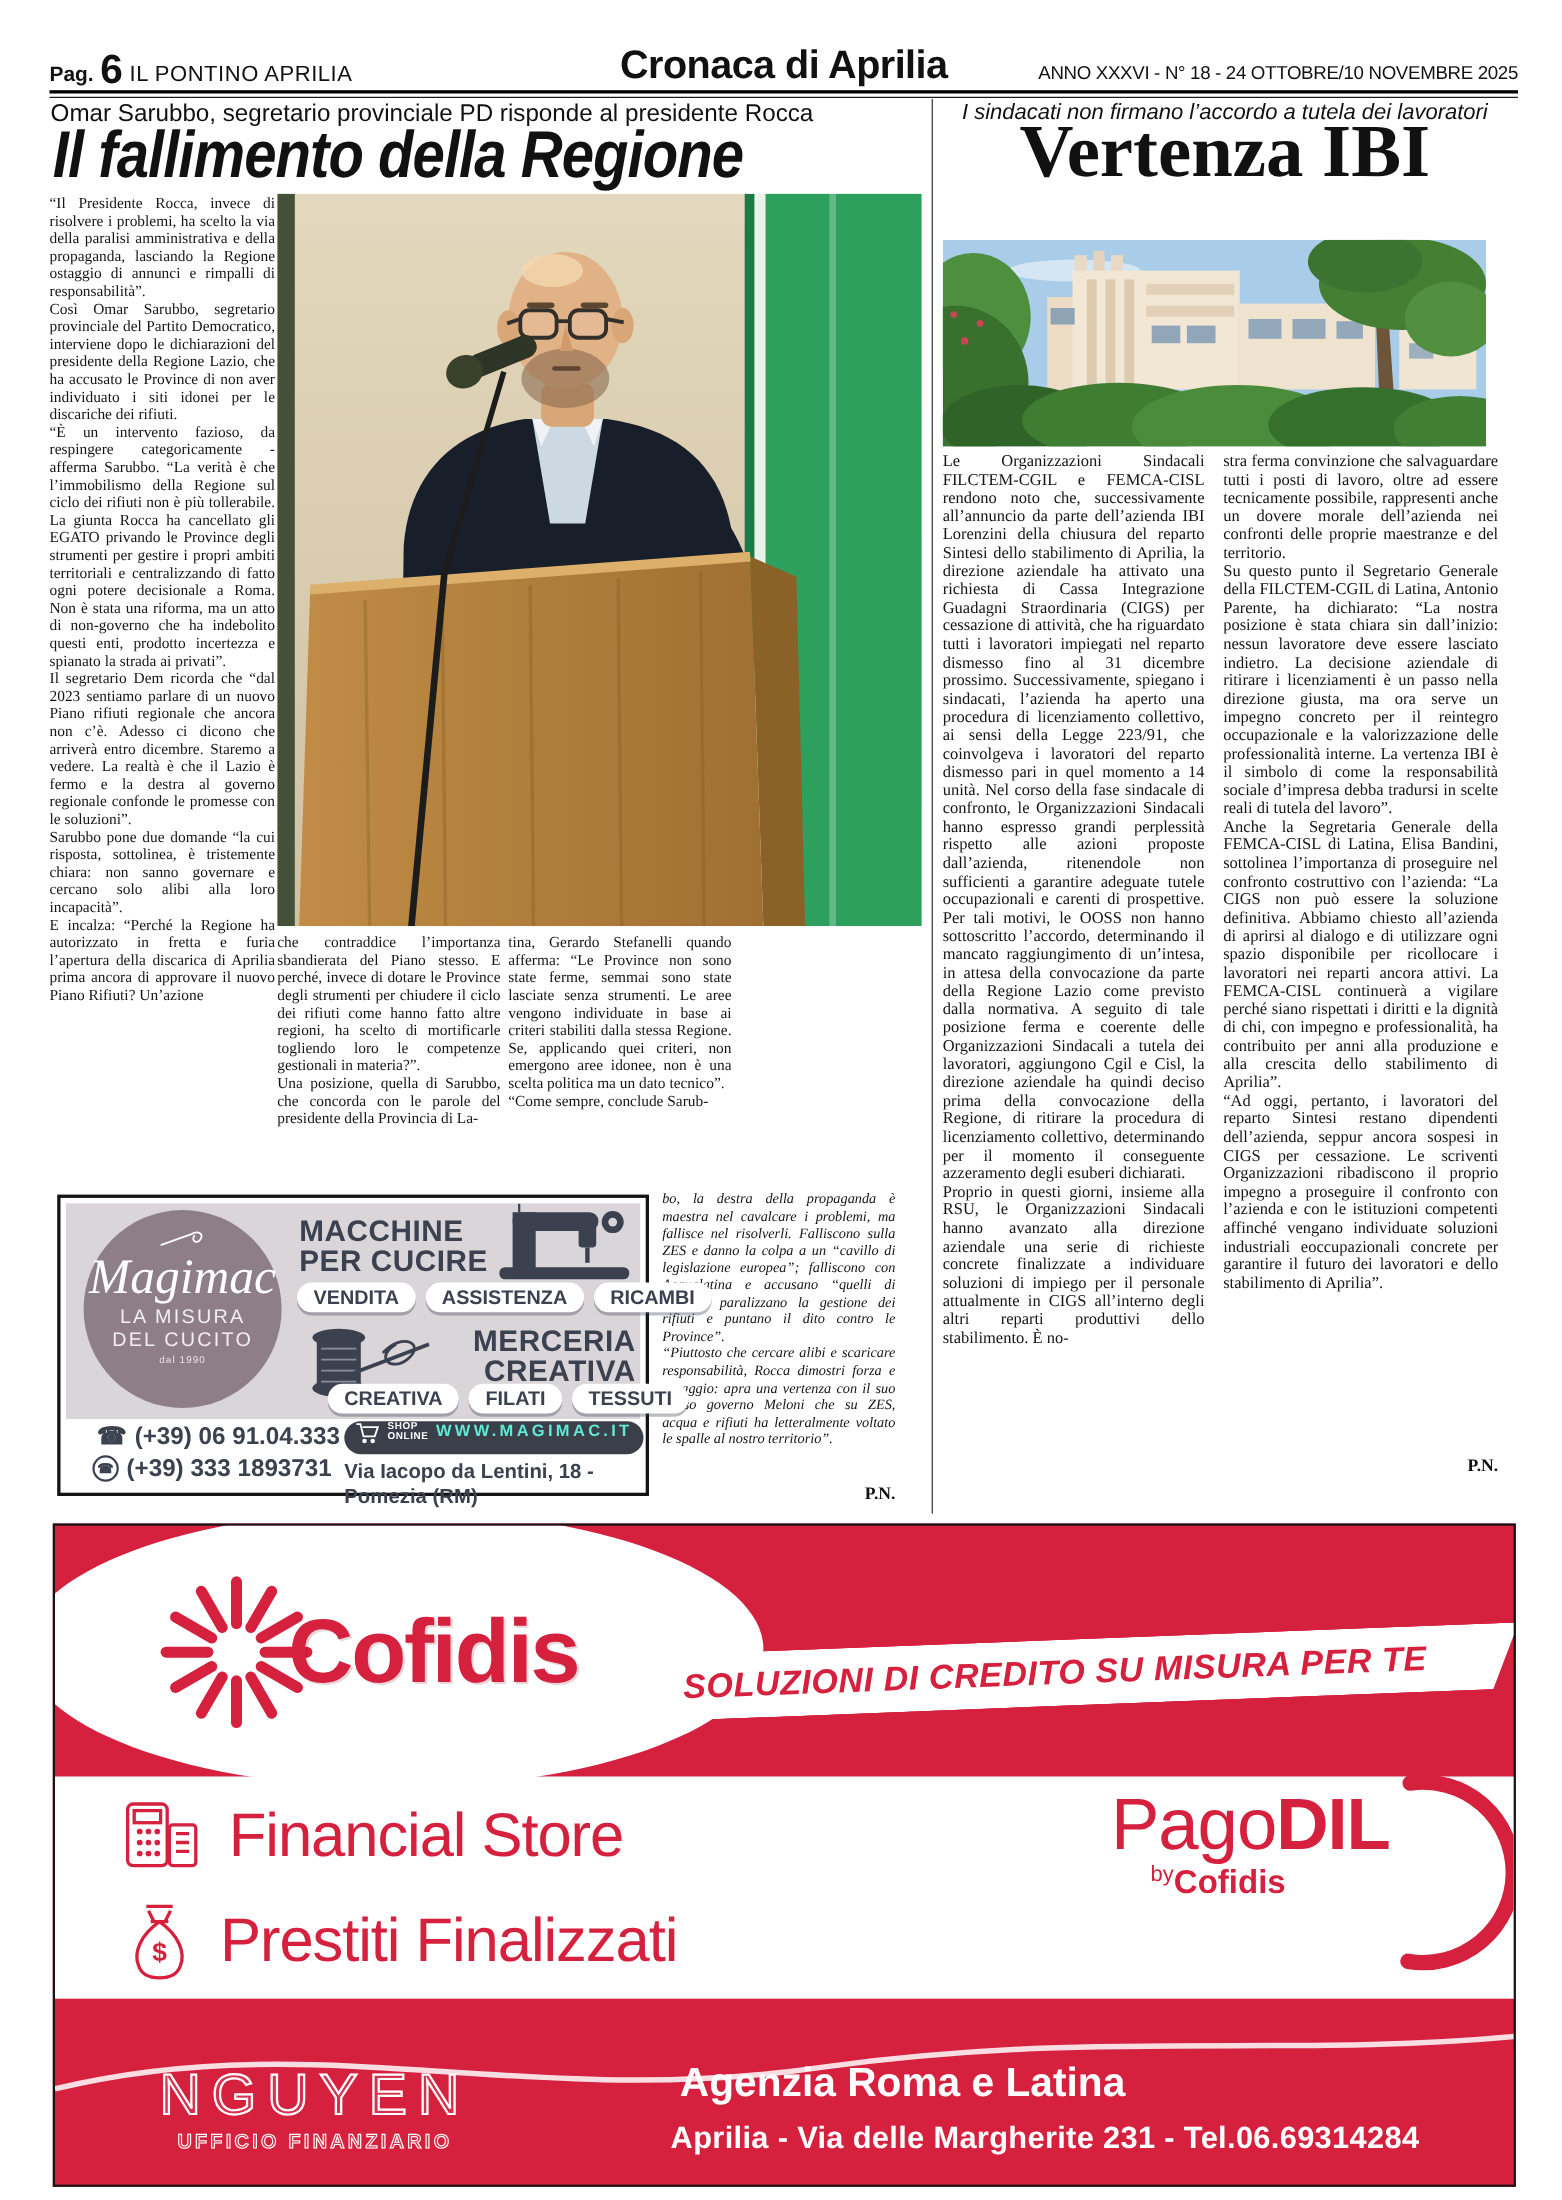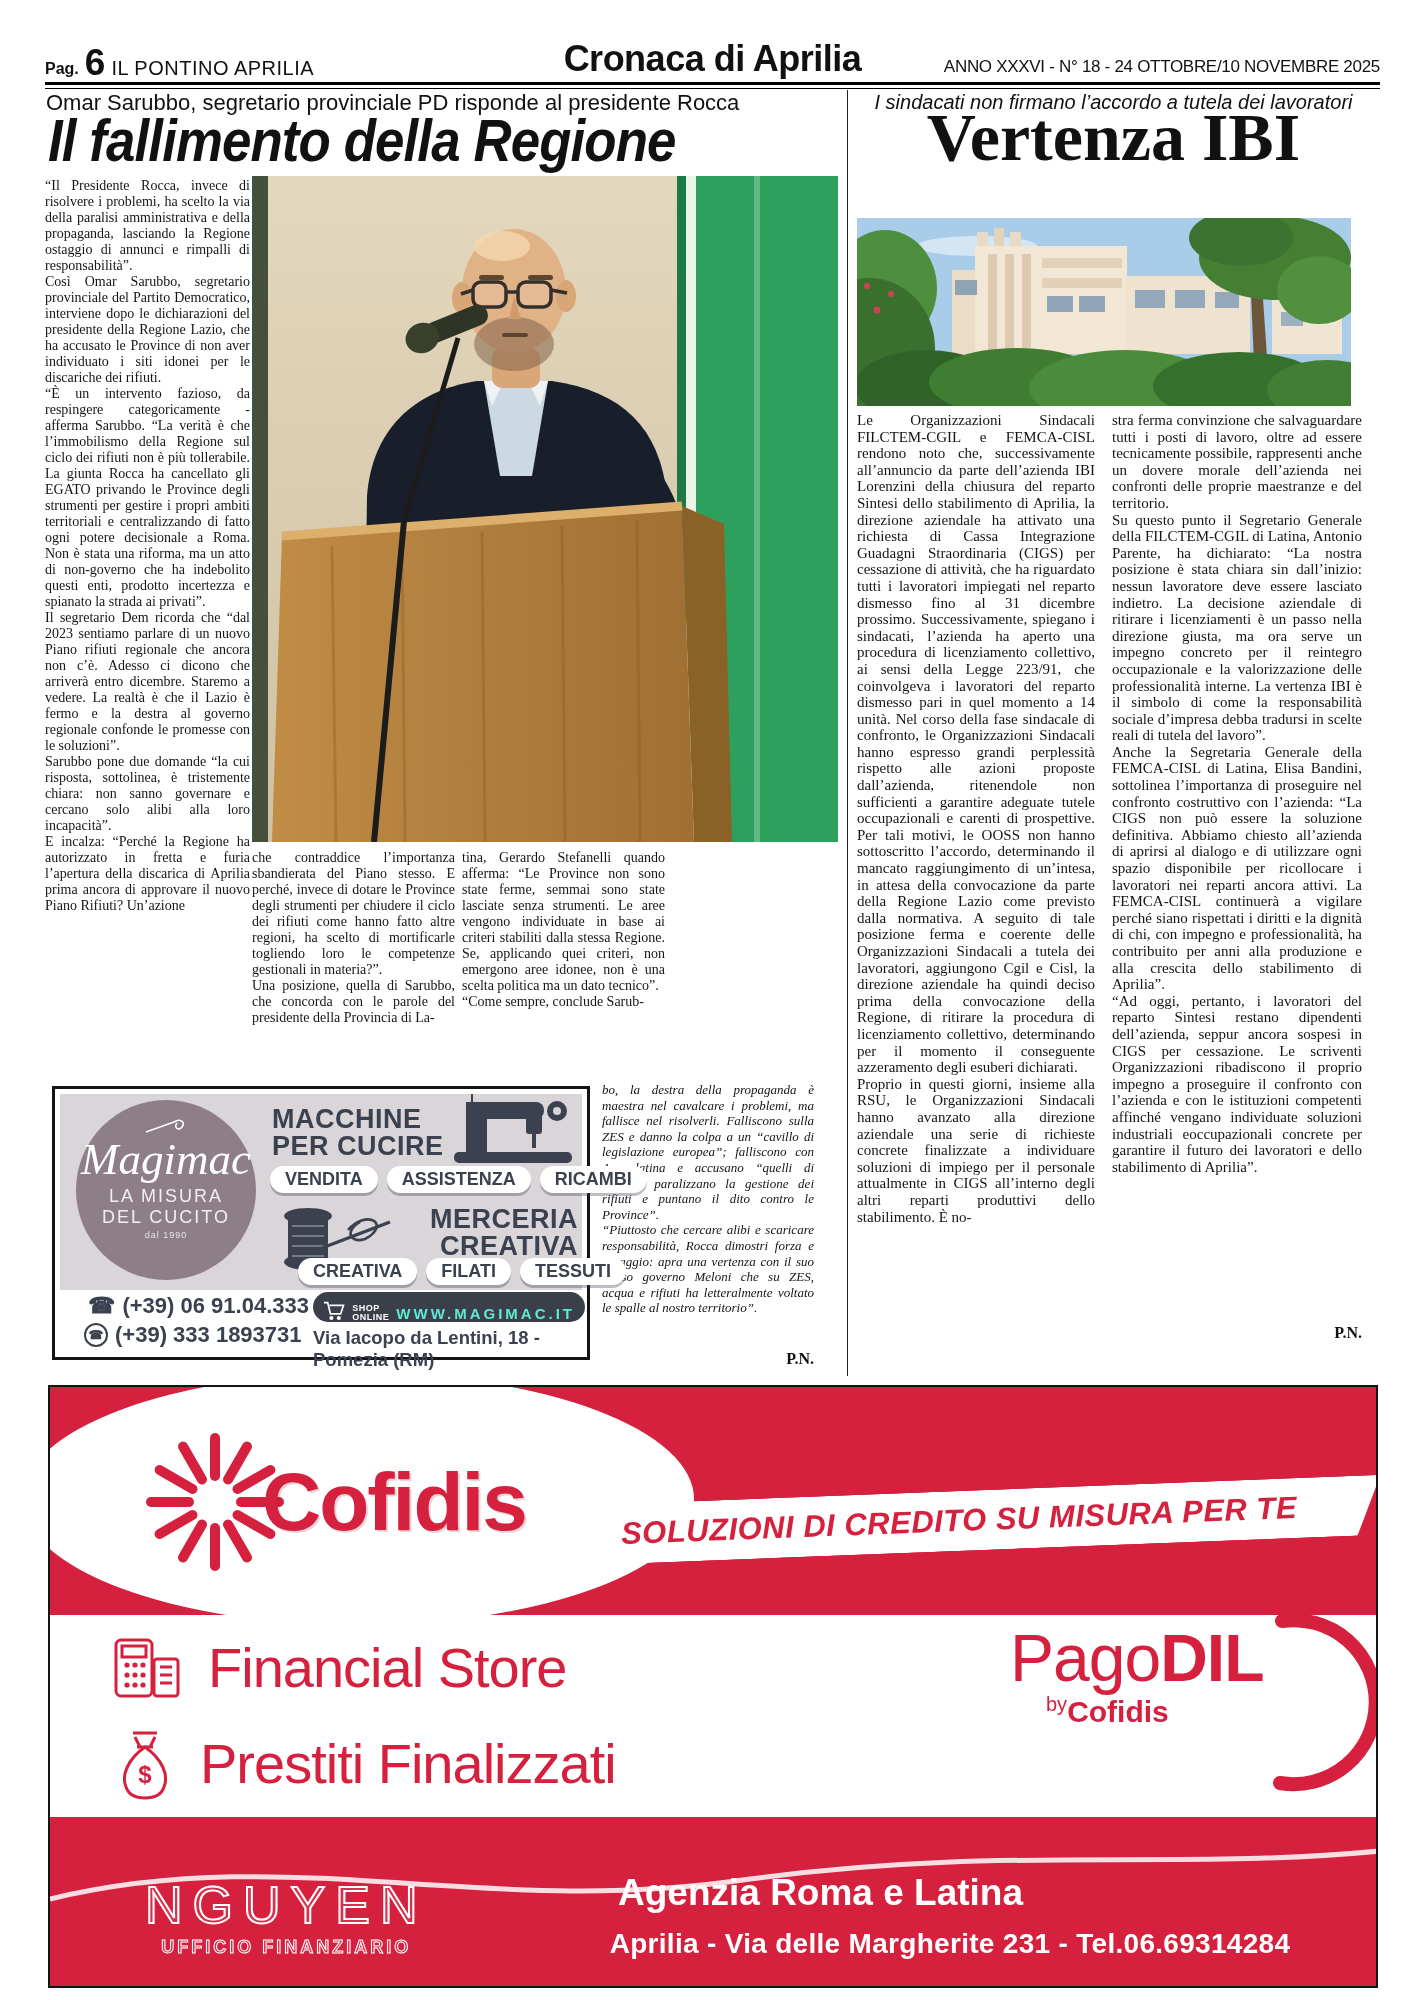--- a/index.html
+++ b/index.html
@@ -1,21 +1,21 @@
 <!DOCTYPE html>
 <html><head>
 <meta charset="utf-8">
 <style>
   html,body{margin:0;padding:0;background:#ffffff;}
   body{width:1420px;height:2000px;position:relative;font-family:"Liberation Sans",sans-serif;color:#111;overflow:hidden;}
   .abs{position:absolute;}
   
   .masthead{position:absolute;left:45px;top:40px;width:1335px;height:38px;}
   .mh-left{position:absolute;left:0;bottom:0;display:flex;align-items:flex-end;gap:6px;}
-  .pag-label{font-size:16px;font-weight:bold;line-height:19px;}
+  .pag-label{font-size:19px;font-weight:bold;line-height:19px;}
   .pag-num{font-size:37px;font-weight:bold;line-height:30px;}
   .paper-name{font-size:20px;line-height:20px;letter-spacing:.5px;}
   .section-title{position:absolute;left:50%;transform:translateX(-50%);bottom:-2px;font-size:36px;font-weight:bold;letter-spacing:-.5px;}
   .issue-info{position:absolute;right:0;bottom:1px;font-size:17px;letter-spacing:-.3px;}
   .head-rule{position:absolute;left:45px;top:82px;width:1335px;height:3px;border-top:3px solid #000;border-bottom:1px solid #000;}
   
   .l-kicker{position:absolute;left:46px;top:90px;width:795px;font-size:22px;}
   .r-kicker{position:absolute;left:856px;top:91px;width:515px;font-size:20px;font-style:italic;text-align:center;}
   .l-headline{position:absolute;left:48px;top:110px;width:900px;font-size:60px;line-height:62px;font-weight:bold;font-style:italic;transform:scaleX(.88);transform-origin:left;letter-spacing:-1px;}
   .r-headline{position:absolute;left:856px;top:102px;width:515px;text-align:center;font-family:"Liberation Serif",serif;font-size:68px;line-height:70px;font-weight:bold;}
@@ -45,21 +45,21 @@
   .mg-needle{margin-top:18px;}
   .mg-brand{font-family:"Liberation Serif",serif;font-style:italic;font-size:45px;line-height:42px;margin-top:0px;}
   .mg-tag{font-size:18px;letter-spacing:2px;line-height:21px;margin-top:6px;color:#f2eef2;}
   .mg-since{font-size:9px;letter-spacing:1px;margin-top:2px;color:#e8e2e8;}
   .mg-h{font-size:27px;line-height:27px;font-weight:bold;color:#3c4150;letter-spacing:.5px;}
   .mg-pills{position:absolute;display:flex;gap:9px;}
   .pill{background:#fff;border-radius:17px;padding:3px 15px;font-weight:bold;font-size:18px;color:#3c4150;box-shadow:0 3px 0 rgba(60,65,80,.35);white-space:nowrap;}
   .mg-bottom{position:absolute;left:5px;top:201px;width:522px;height:62px;background:#fff;}
   .mg-phone{position:absolute;font-size:22px;font-weight:bold;color:#3c4150;display:flex;align-items:center;gap:7px;}
   .wa-circle{display:inline-flex;width:20px;height:20px;border:2px solid #3c4150;border-radius:50%;align-items:center;justify-content:center;font-size:12px;line-height:12px;}
-  .mg-webpill{position:absolute;left:253px;top:2px;width:272px;height:30px;background:#3a3f4a;border-radius:16px;display:flex;align-items:flex-end;padding:0 10px;gap:7px;box-sizing:border-box;}
+  .mg-webpill{position:absolute;left:253px;top:2px;width:272px;height:30px;background:#3a3f4a;border-radius:16px;display:flex;align-items:flex-start;padding:0 10px;gap:7px;box-sizing:border-box;}
   .shop-stack{color:#fff;font-size:9px;line-height:9px;font-weight:bold;letter-spacing:.5px;}
   .mg-site{color:#5eead4;font-weight:bold;font-size:15px;letter-spacing:3px;}
   .mg-addr{position:absolute;left:253px;top:37px;font-size:18.5px;font-weight:bold;color:#3c4150;}
   
   .cofidis{position:absolute;left:48px;top:1385px;width:1330px;height:603px;background:#d5203e;border:2px solid #141414;box-sizing:border-box;overflow:hidden;}
   .cf-ellipse{position:absolute;left:-28px;top:-14px;width:672px;height:252px;background:#fff;border-radius:50%;}
   .cf-logo{position:absolute;left:90px;top:40px;display:flex;align-items:center;}
   .cf-brand{color:#d5203e;font-size:82px;font-weight:bold;letter-spacing:-2px;margin-left:-28px;text-shadow:2px 2px 0 rgba(120,20,40,.18);}
   .cf-banner{position:absolute;left:486px;top:104px;width:846px;height:60px;background:#fff;transform:rotate(-2.2deg);display:flex;align-items:center;justify-content:center;clip-path:polygon(3% 0,100% 0,97% 100%,0 100%);}
   .cf-banner-text{color:#d5203e;font-size:31px;font-weight:bold;font-style:italic;letter-spacing:.5px;white-space:nowrap;}

